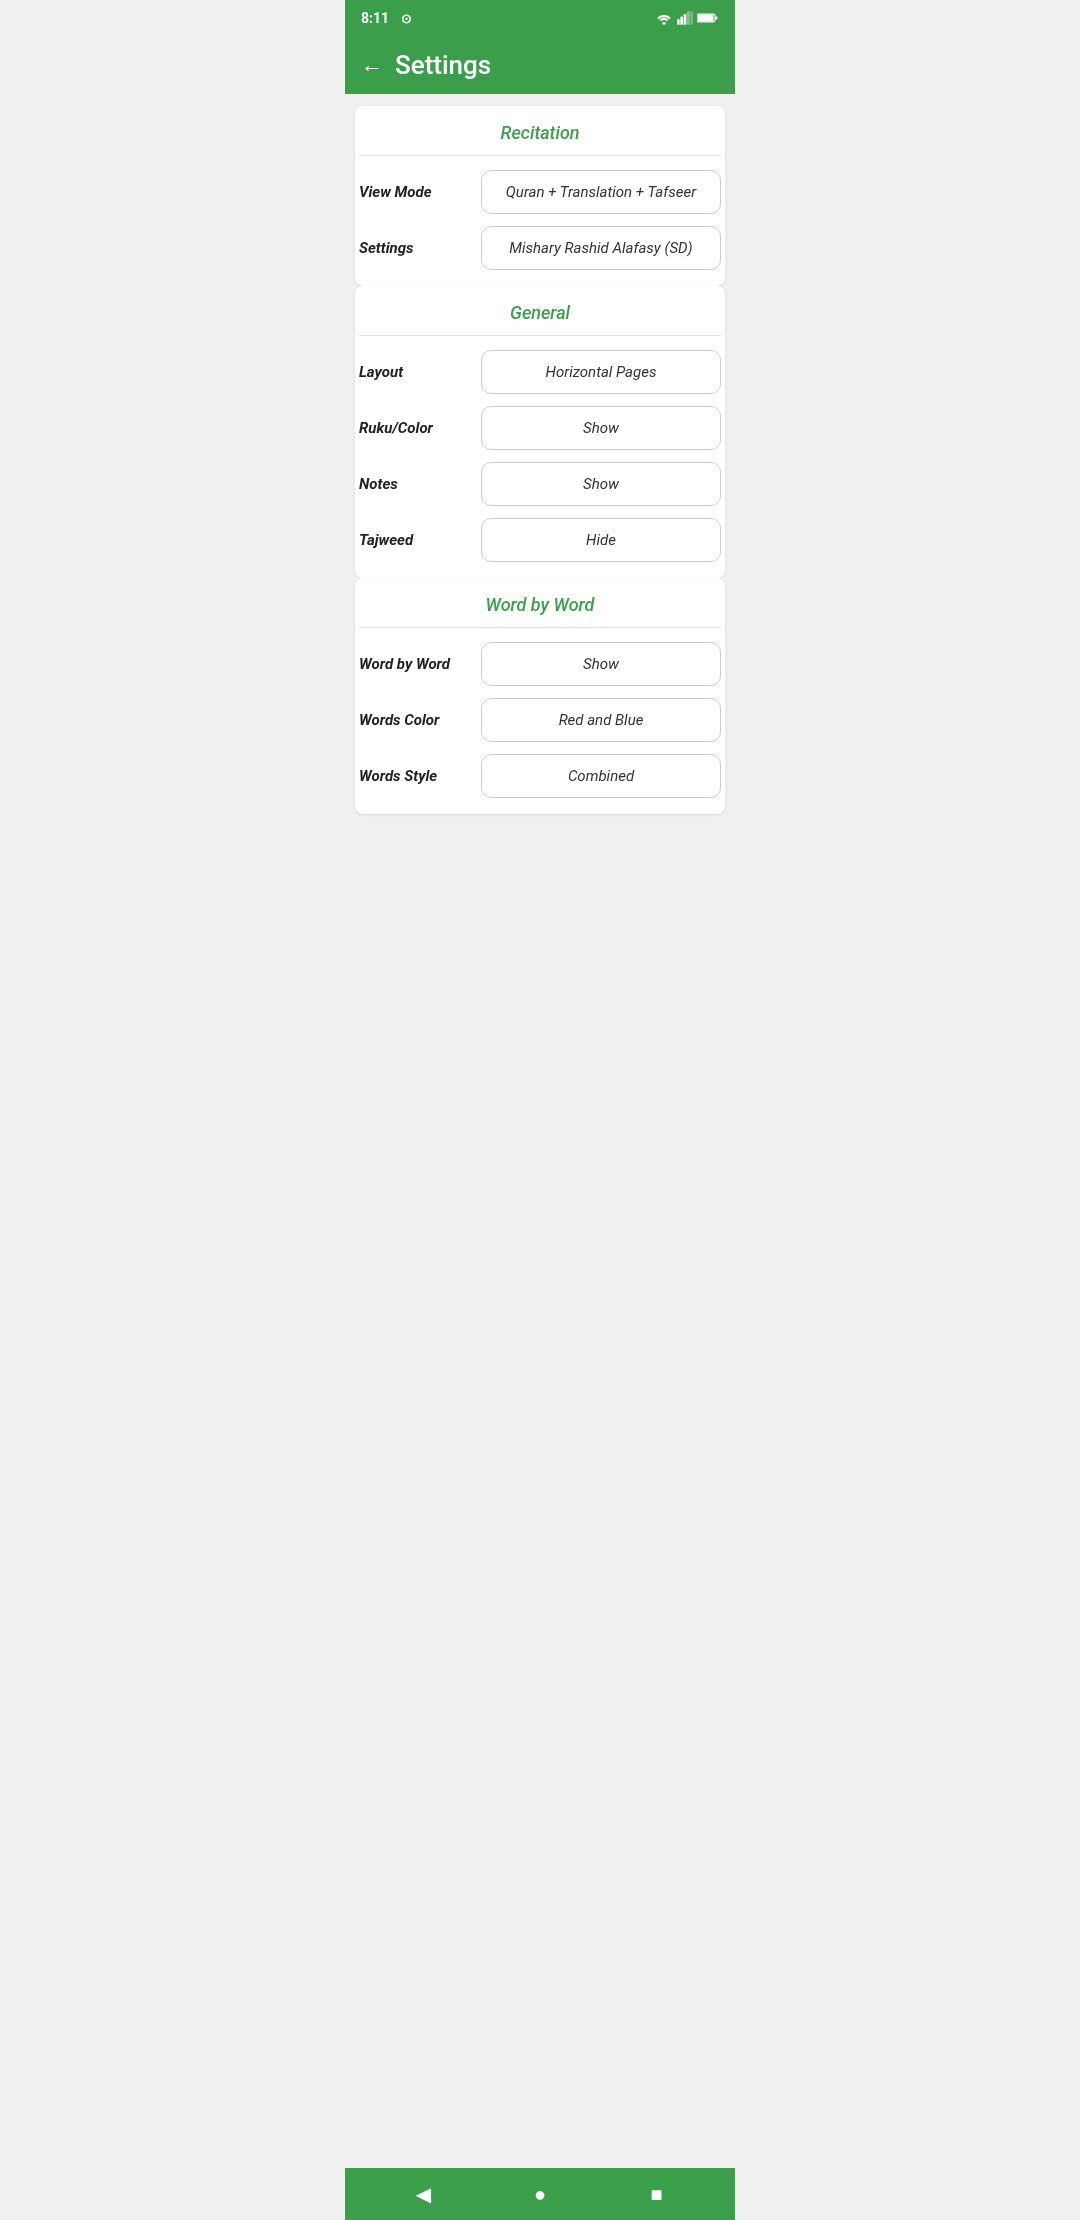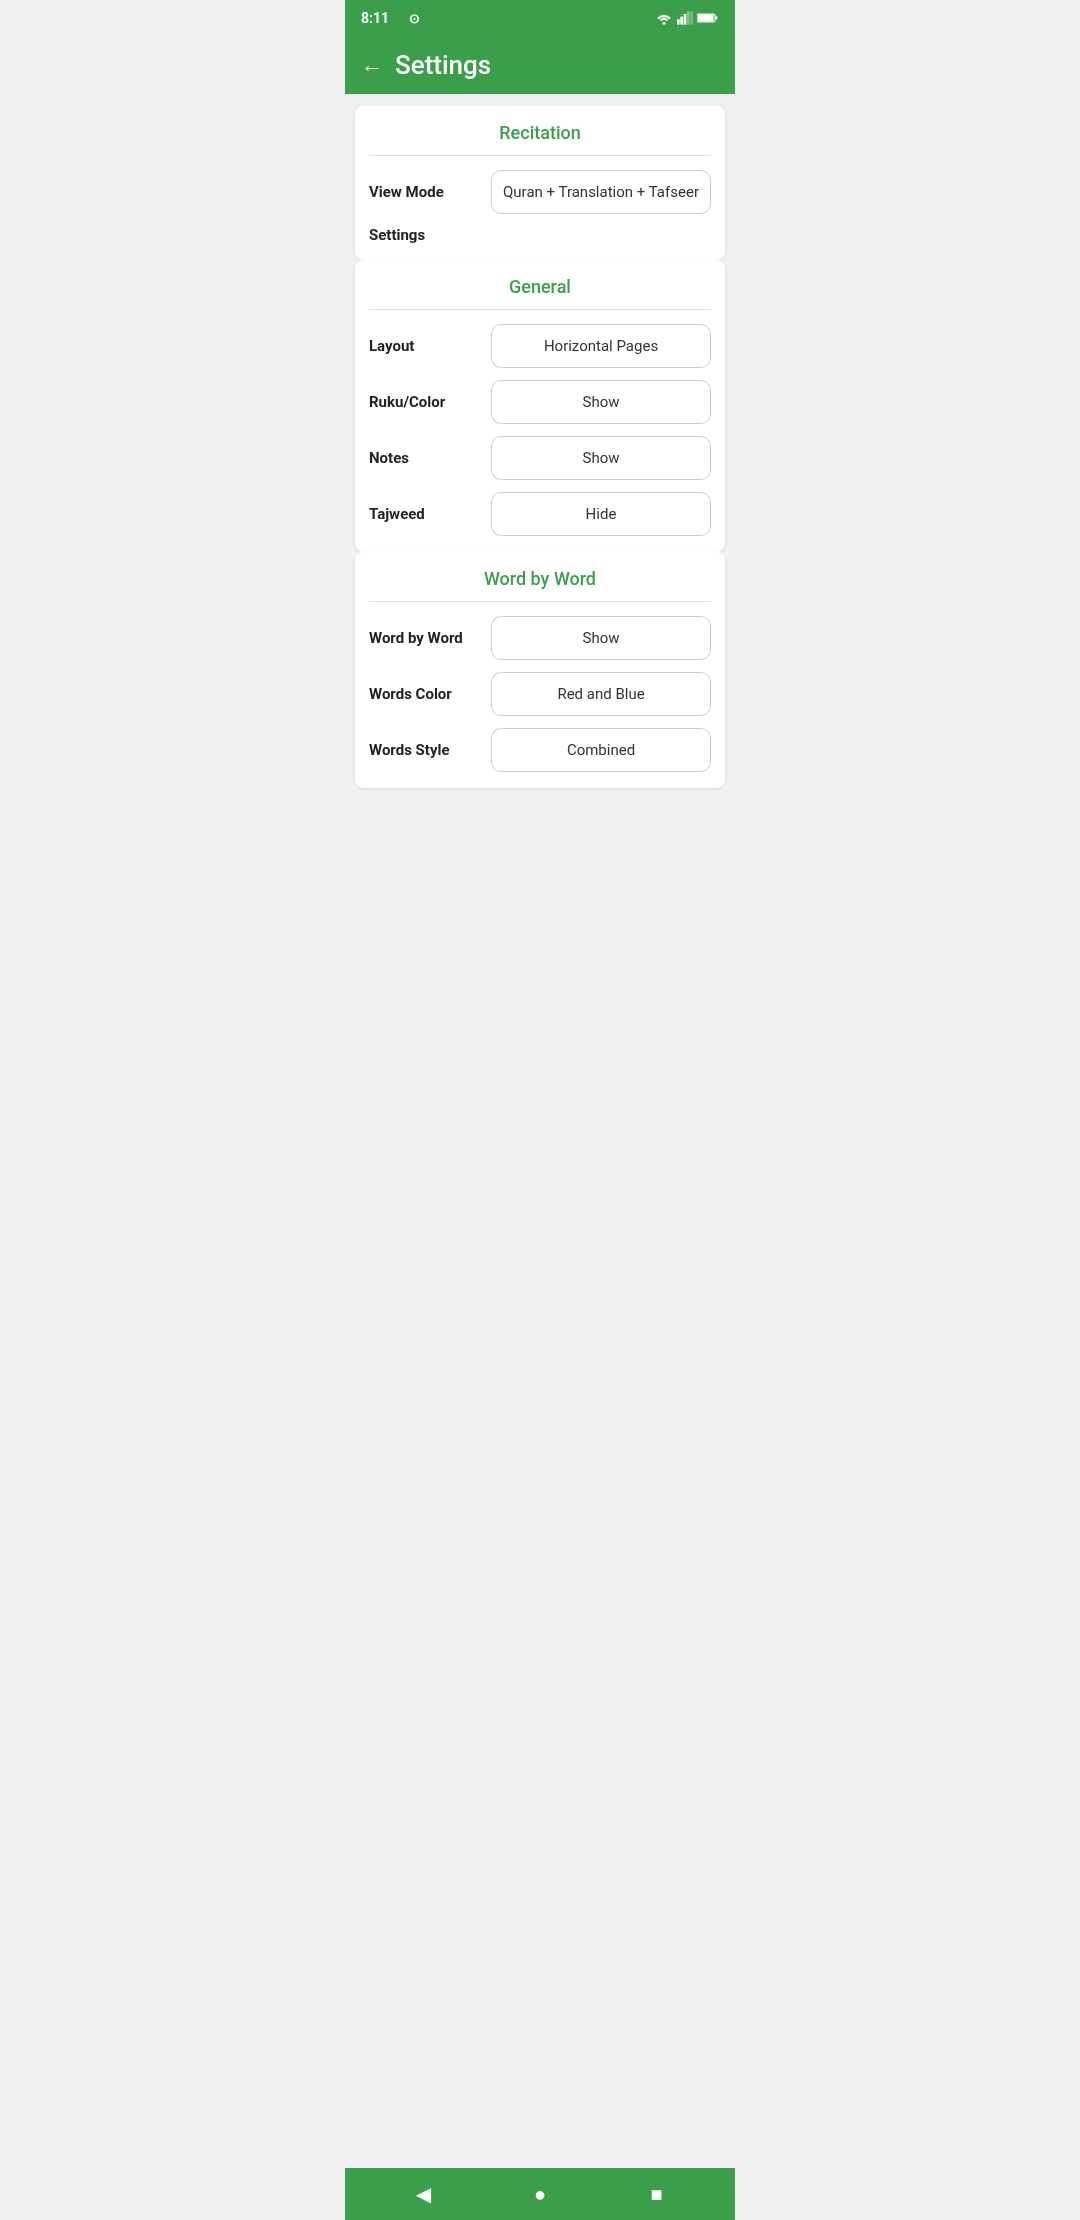--- a/index.html
+++ b/index.html
@@ -27,21 +27,21 @@
       align-items: center;
       padding: 8px 16px;
       height: 36px;
     }
 
     .status-bar-left {
       font-size: 14px;
       font-weight: bold;
       display: flex;
       align-items: center;
-      gap: 20px;
+      gap: 12px;
     }
 
     
     .header {
       background-color: #3a9e4a;
       color: white;
       display: flex;
       align-items: center;
       padding: 12px 16px;
       height: 58px;
@@ -70,22 +70,23 @@
       display: flex;
       flex-direction: column;
       gap: 10px;
       padding-bottom: 70px;
     }
 
     
     .section-card {
       background-color: white;
       border-radius: 8px;
-      padding: 16px 14px;
+      padding: 16px 4px;
       box-shadow: 0 1px 3px rgba(0,0,0,0.1);
+      font-style: italic;
     }
 
     .section-title {
       color: #3a9e4a;
       font-size: 18px;
       font-weight: 500;
       text-align: center;
       padding-bottom: 12px;
       border-bottom: 1px solid #e0e0e0;
       margin-bottom: 14px;
@@ -196,20 +197,21 @@
 
   <div id="sections-container">
       <div class="section-card">
         <div class="section-title">Recitation</div>
         <div class="setting-row">
           <span class="setting-label">View Mode</span>
           <div class="setting-value">Quran + Translation + Tafseer</div>
         </div>
         <div class="setting-row">
           <span class="setting-label">Settings</span>
+          <div class="setting-value">Mishary Rashid Alafasy (SD)</div>
         </div>
       </div>
       <div class="section-card">
         <div class="section-title">General</div>
         <div class="setting-row">
           <span class="setting-label">Layout</span>
           <div class="setting-value">Horizontal Pages</div>
         </div>
         <div class="setting-row">
           <span class="setting-label">Ruku/Color</span>

